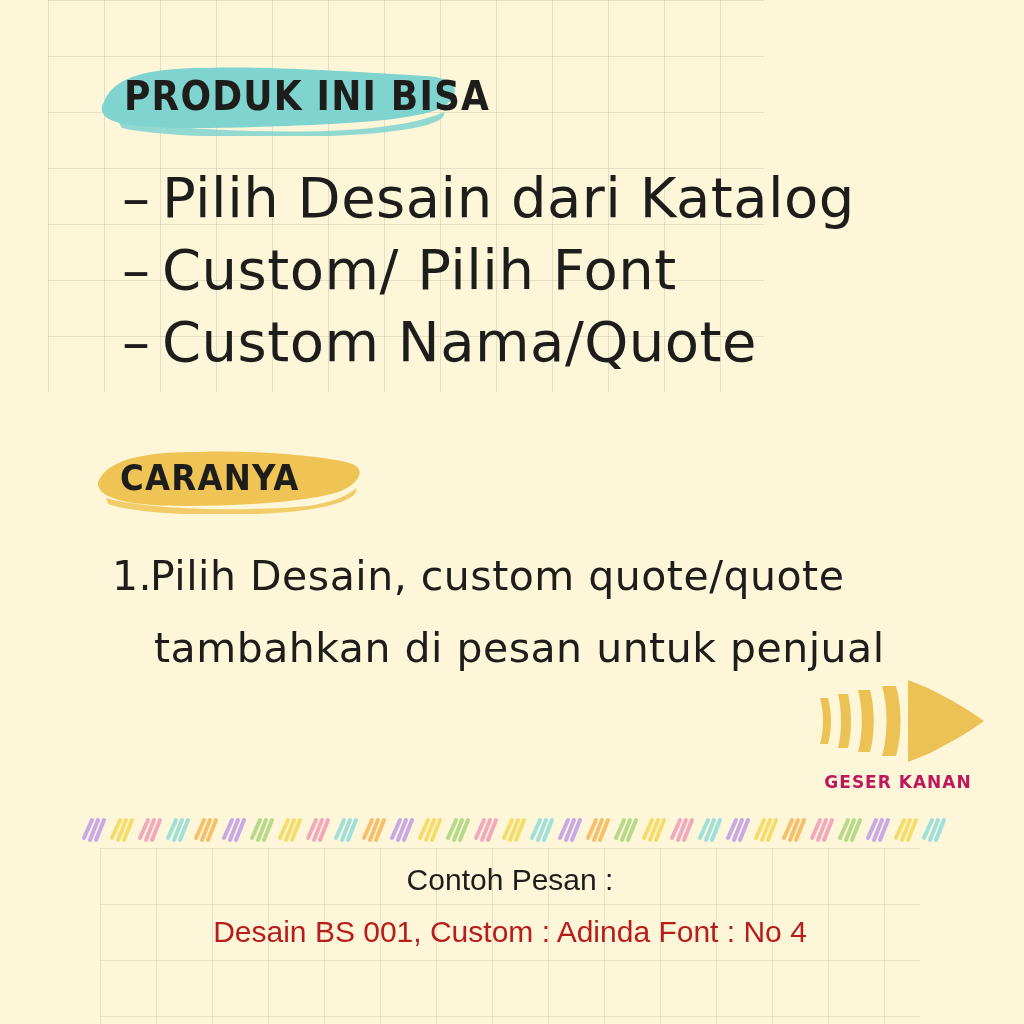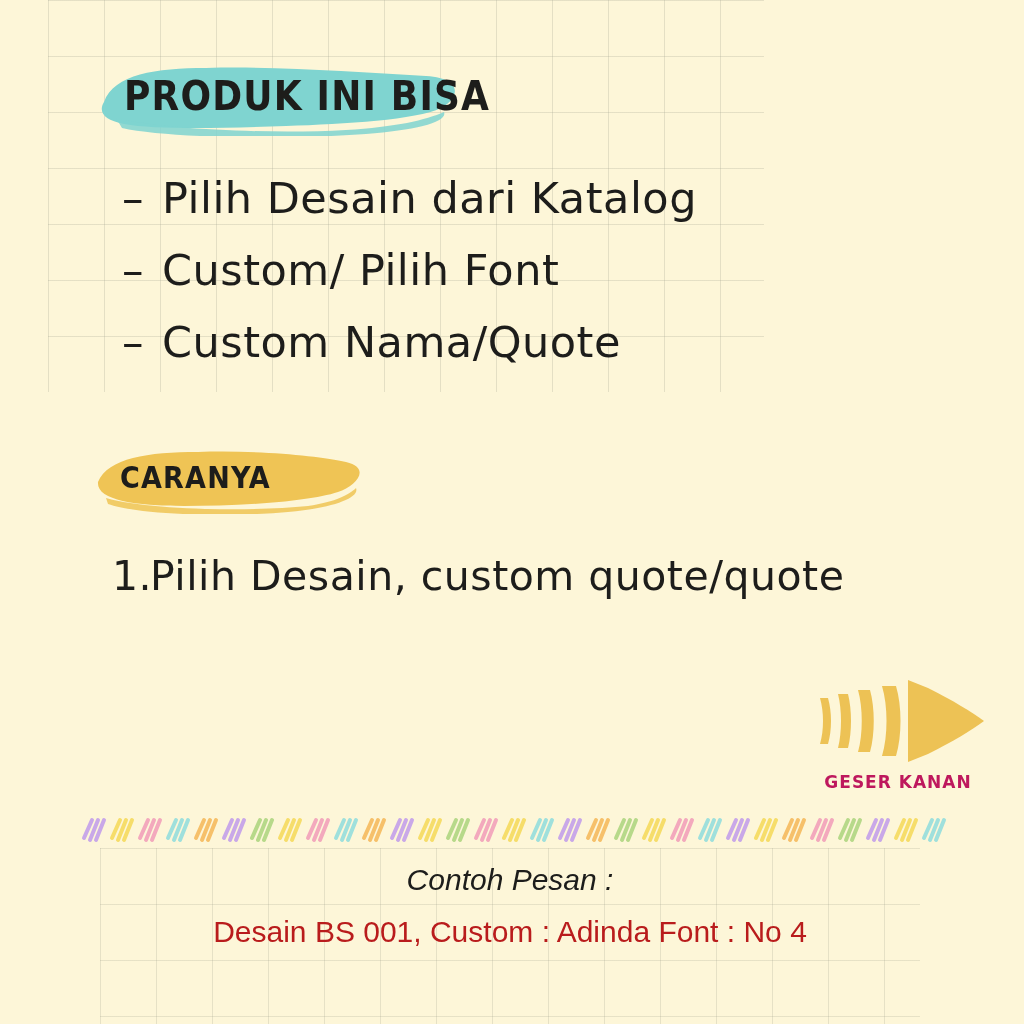--- a/index.html
+++ b/index.html
@@ -71,42 +71,42 @@
 
   #heading-produk { left: 96px; top: 56px; width: 420px; height: 80px; }
   #heading-produk .heading-text {
     font-size: 40px;
     line-height: 80px;
     padding-left: 28px;
   }
 
   #heading-caranya { left: 88px; top: 442px; width: 300px; height: 72px; }
   #heading-caranya .heading-text {
-    font-size: 30px;
+    font-size: 36px;
     line-height: 72px;
     padding-left: 32px;
   }
 
   
   .hand {
     font-family: "DejaVu Sans", sans-serif;
     color: #1d1d1b;
     font-weight: 500;
     letter-spacing: 0.5px;
   }
 
   #list-bisa {
     position: absolute;
     left: 122px;
     top: 162px;
     width: 800px;
   }
   #list-bisa .li {
     display: block;
-    font-size: 43px;
+    font-size: 56px;
     line-height: 72px;
     white-space: nowrap;
   }
   #list-bisa .dash {
     display: inline-block;
     width: 40px;
   }
 
   #steps {
     position: absolute;
@@ -164,21 +164,20 @@
   
   #sample {
     position: absolute;
     left: 100px;
     top: 856px;
     width: 820px;
     text-align: center;
   }
   #sample .sample-title {
     font-family: "Liberation Sans", sans-serif;
-    font-style: italic;
     font-size: 30px;
     color: #1d1d1b;
     line-height: 48px;
   }
   #sample .sample-line {
     font-family: "Liberation Sans", sans-serif;
     font-size: 30px;
     color: #b91c1c;
     line-height: 56px;
   }
@@ -216,20 +215,21 @@
       <path d="M10 40 C 20 16, 60 10, 110 10 C 170 8, 232 14, 258 20 C 284 26, 268 44, 250 50 C 220 60, 150 64, 96 64 C 46 64, 8 58, 10 40 Z" fill="#efc455"></path>
       <path d="M18 56 C 60 68, 160 70, 220 64 C 248 60, 262 52, 268 46 C 272 56, 244 66, 200 70 C 132 76, 48 72, 20 62 Z" fill="#efc455" opacity="0.85"></path>
     </svg>
     <span class="heading-text">CARANYA</span>
   </div>
 
   <div id="steps">
     <div class="hand step">
       <span class="step-num">1.</span><span>Pilih Desain, custom quote/quote</span>
     </div>
+    <div class="hand step-cont">tambahkan di pesan untuk penjual</div>
   </div>
 
   <div id="arrow-group">
     <svg width="180" height="100" viewBox="0 0 180 100">
       <g fill="#edc255">
         <path d="M8 26 C 12 40, 12 58, 8 72 L 16 72 C 20 58, 20 40, 16 26 Z"></path>
         <path d="M26 22 C 30 38, 30 60, 26 76 L 36 76 C 40 60, 40 38, 36 22 Z"></path>
         <path d="M46 18 C 51 36, 51 62, 46 80 L 58 80 C 63 62, 63 36, 58 18 Z"></path>
         <path d="M70 14 C 76 34, 76 64, 70 84 L 84 84 C 90 64, 90 34, 84 14 Z"></path>
         <path d="M96 8 L 96 90 L 116 82 C 140 70, 160 58, 172 49 C 160 40, 140 28, 116 16 Z"></path>

